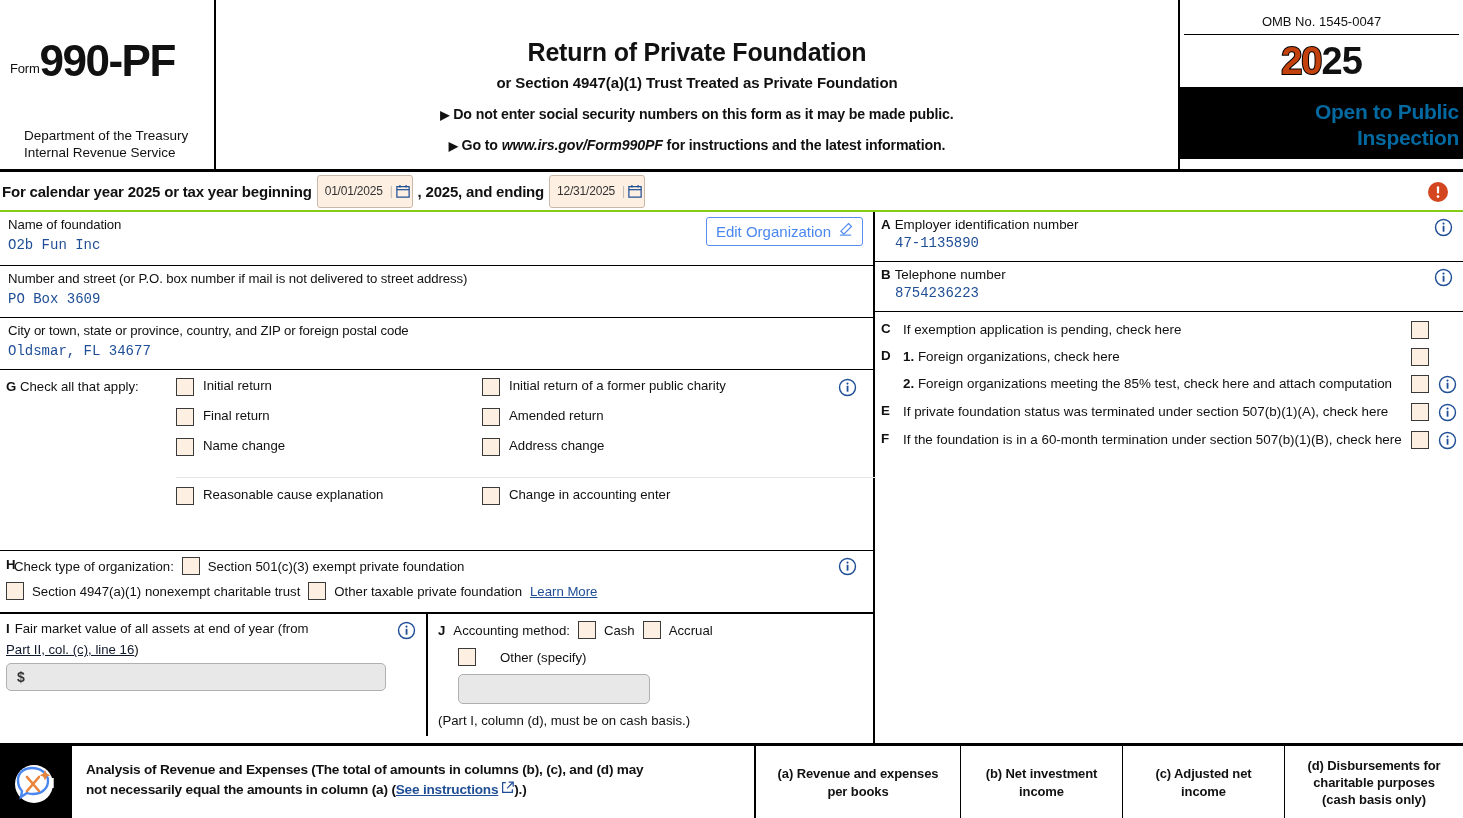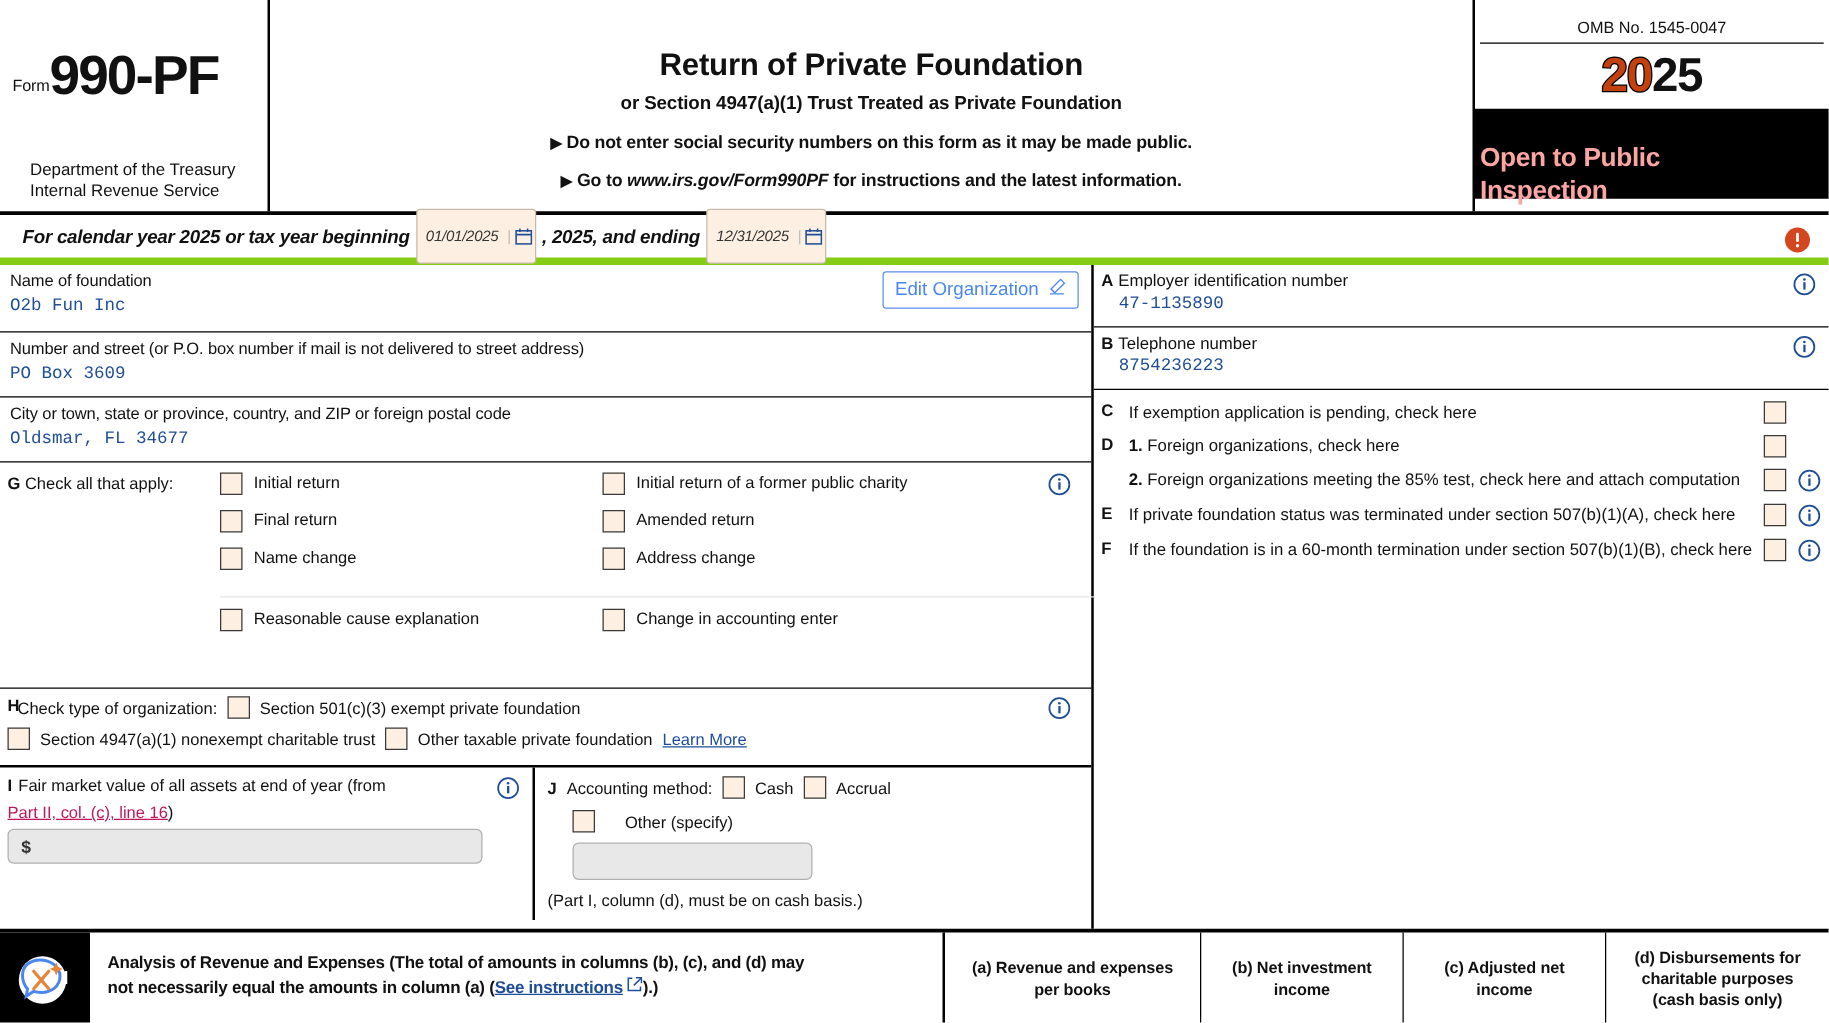--- a/index.html
+++ b/index.html
@@ -60,38 +60,37 @@
     font-size:38px; font-weight:bold; letter-spacing:-1px;
     line-height:1;
   }
   .yr .outl {
     color:#c2410c;
     -webkit-text-stroke:2px #000;
     paint-order: stroke fill;
     text-align: center;
   }
   .otp {
-    background:#000; color:#fca5a5; text-align:left;
+    background:#000; color:#0369a1; text-align:right;
     font-size:21px; font-weight:bold; line-height:1.25;
-    padding:27px 4px 11px; letter-spacing:-0.3px;
+    padding:12px 4px 11px; letter-spacing:-0.3px;
     height:72px;
   }
 
   
   .tyr {
     height:40px; display:flex; align-items:center;
-    border-bottom:6px solid #84cc16; padding-left:18px;
+    border-bottom:2px solid #84cc16; padding-left:2px;
     font-size:15px; font-weight:bold; letter-spacing:-0.2px;
     position:relative;
-    font-style:italic;
   }
   .dateinput {
     display:inline-flex; align-items:center;
     background:#fdf0e3; border:1px solid #c8b9a8;
-    border-radius:3px; height:44px; margin:0 5px;
+    border-radius:3px; height:33px; margin:0 5px;
     font-weight:normal; font-size:12px; color:#333;
     padding:0 2px 0 7px; font-family:"Liberation Sans", sans-serif;
   }
   .dateinput .dval { min-width:62px; }
   .dateinput .sep { color:#bbb; margin:0 3px; }
   .cal-ico { width:14px; height:14px; display:inline-block; }
   .alert-ico { position:absolute; right:14px; top:9px; }
 
   
   .main { display:flex; border-bottom:3px solid #000; height:534px;}
@@ -137,21 +136,21 @@
   .h-row2 { display:flex; align-items:center; gap:8px; font-size:13.2px; margin-top:7px; }
   .h-letter { font-weight:bold; font-size:13.2px; position:absolute; left:6px; top:6px;}
   .lnk { color:#1f4e96; text-decoration:underline; cursor:pointer; }
 
   
   .sec-ij { display:flex; height:122px; }
   .sec-i { width:428px; border-right:2px solid #000; padding:7px 8px 0 6px; position:relative;}
   .sec-j { flex:1; padding:7px 8px 0 10px; }
   .i-lbl { font-size:13.2px; display:flex; gap:5px;}
   .i-lbl b { font-weight:bold; }
-  .i-link { display:inline-block; margin-top:6px; color:#be185d; text-decoration:underline; font-size:13.2px;}
+  .i-link { display:inline-block; margin-top:6px; color:#0f172a; text-decoration:underline; font-size:13.2px;}
   .money-input {
     margin-top:6px; height:28px; width:380px;
     background:#e8e8e8; border:1px solid #b0b0b0; border-radius:5px;
     display:flex; align-items:center; padding-left:10px;
     font-size:14px; color:#333; font-weight:bold;
   }
   .j-row { display:flex; align-items:center; gap:8px; font-size:13.2px;}
   .j-row2 { display:flex; align-items:center; gap:24px; font-size:13.2px; margin-top:9px; margin-left:20px;}
   .other-input {
     margin-top:8px; margin-left:20px;

